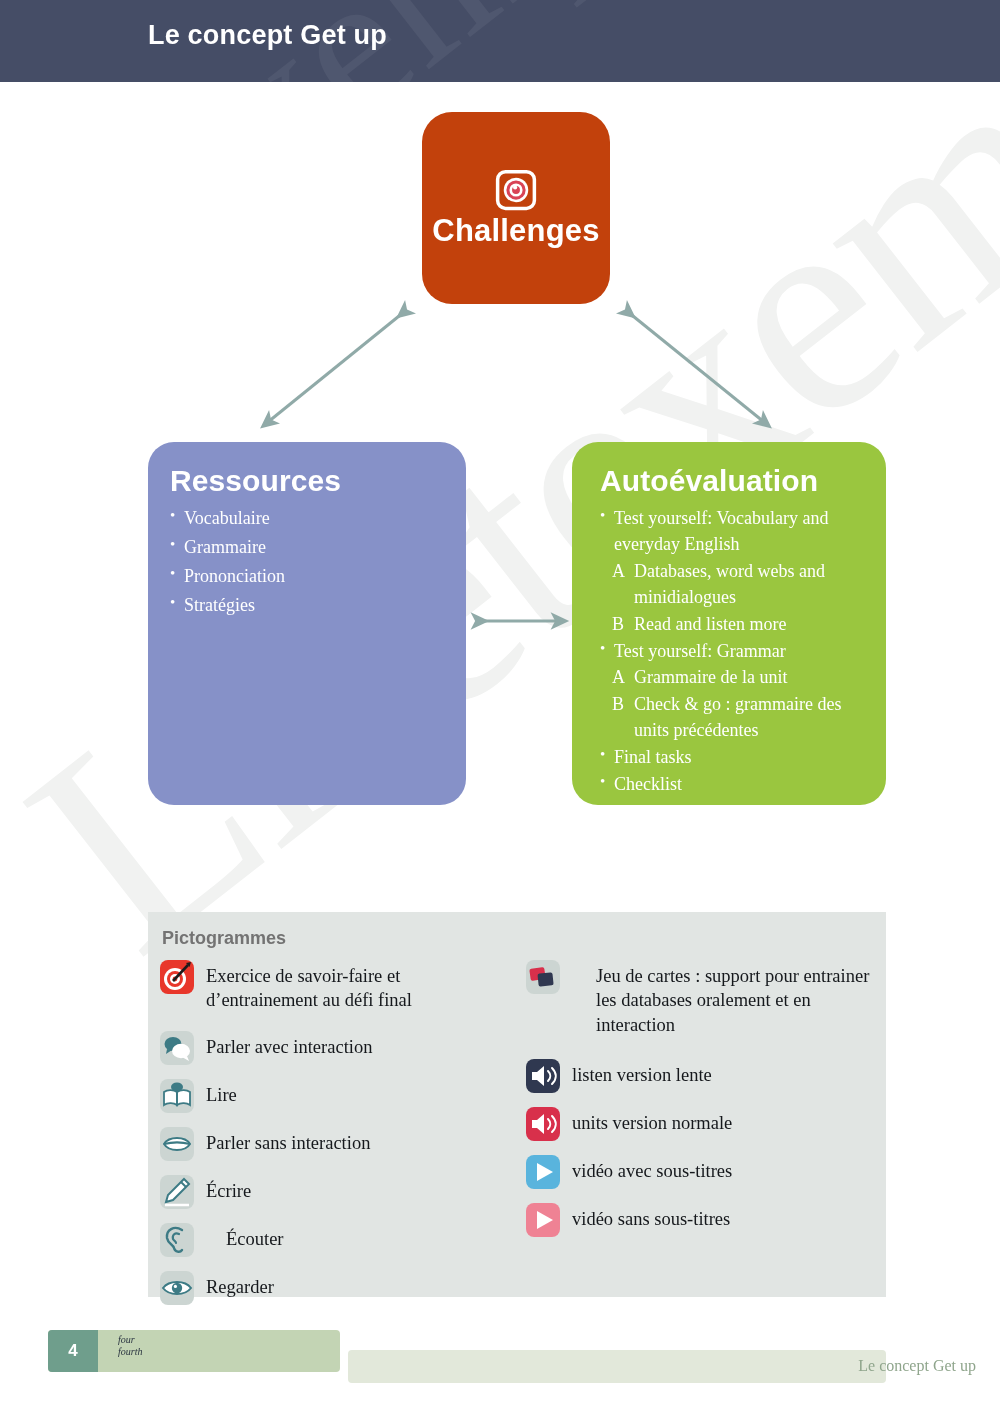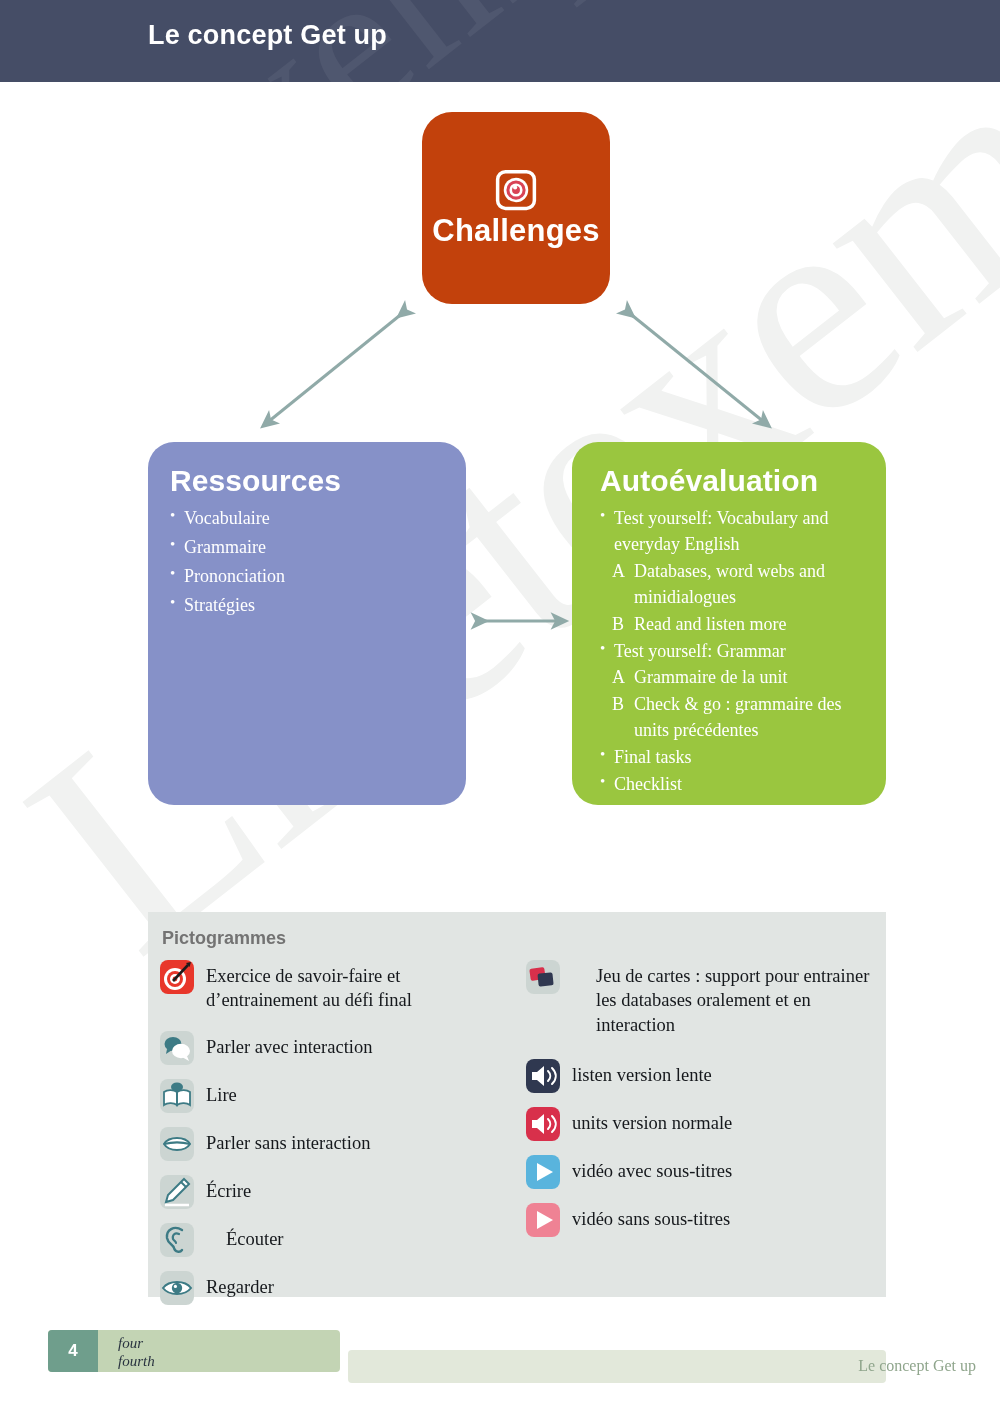--- a/index.html
+++ b/index.html
@@ -303,21 +303,21 @@
     font-size: 17px;
     font-weight: bold;
     color: #ffffff;
   }
   .foot-words {
     position: absolute;
     left: 118px;
     top: 4px;
     font-family: "Liberation Serif", serif;
     font-style: italic;
-    font-size: 15px;
+    font-size: 10px;
     line-height: 1.22;
     color: #2a3440;
   }
 </style>
 </head>
 <body>
 
 <div class="watermark">
   <div class="watermark-text">Licetexemplaar</div>
 </div>

